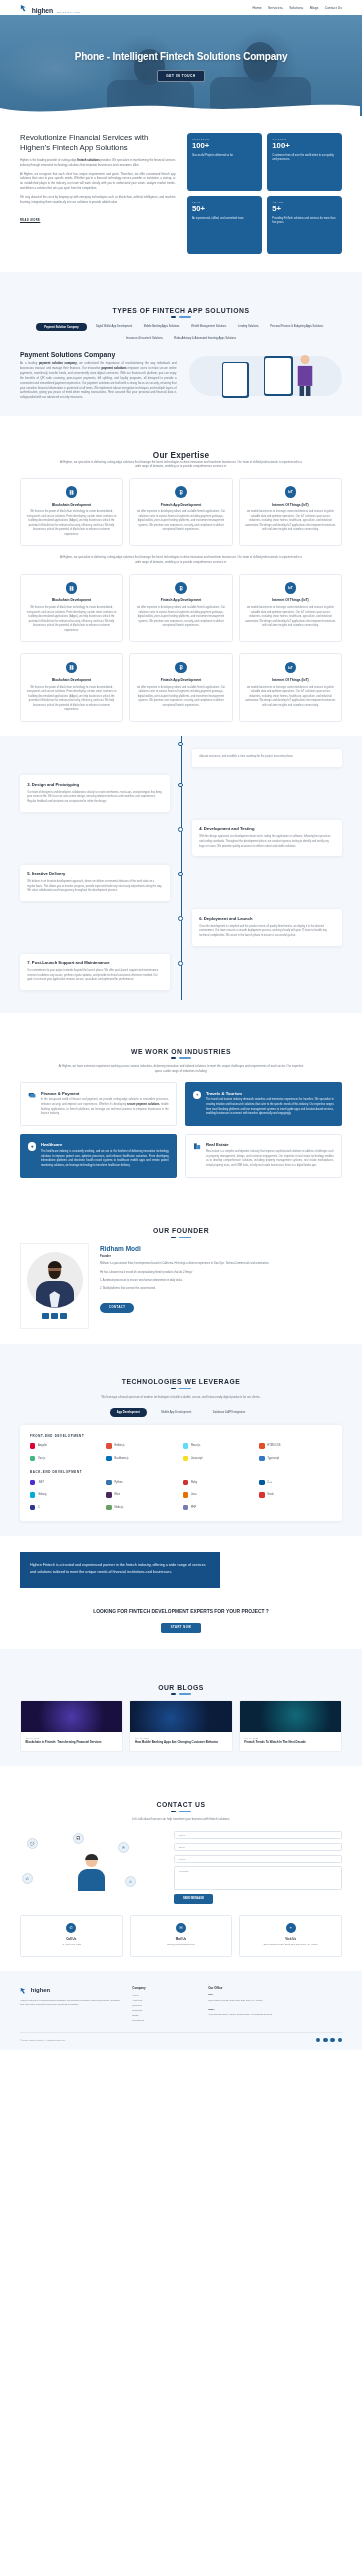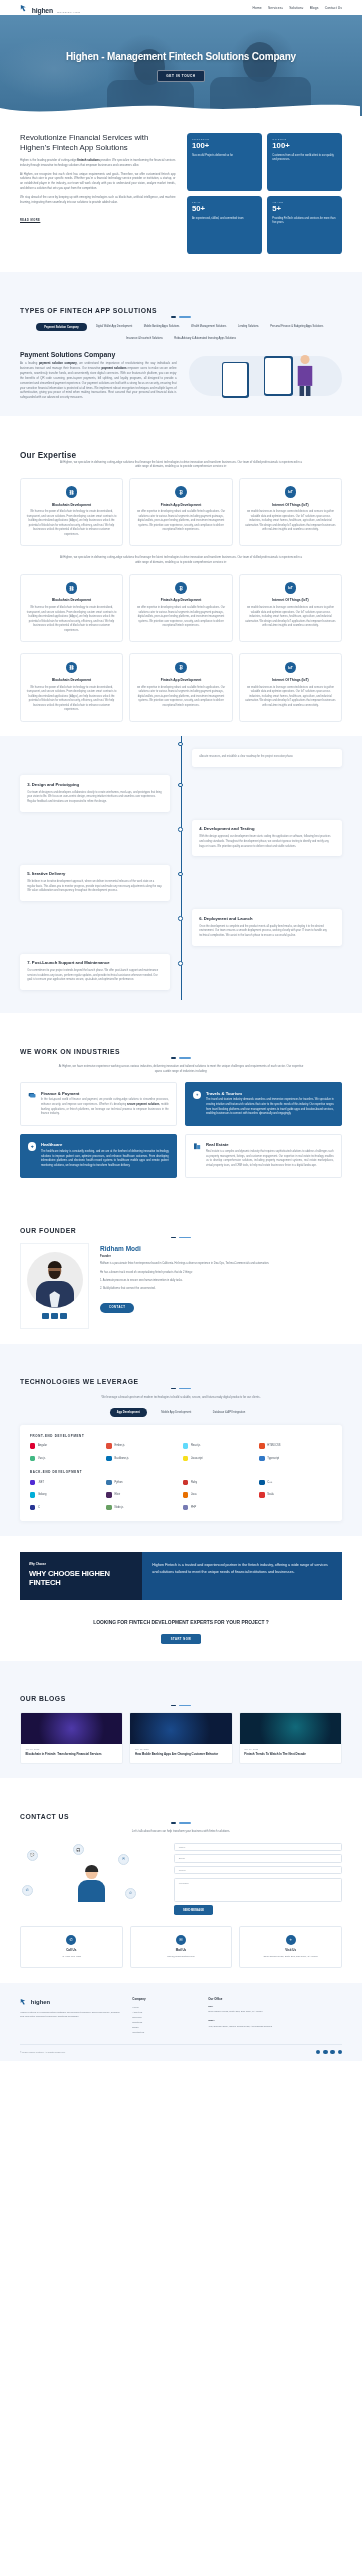--- a/index.html
+++ b/index.html
@@ -51,21 +51,21 @@
   }
   .hero-btn {
     margin-top: 2.7px; background: #142d4c; color: #fff; border: 0.9px solid rgba(255,255,255,.45);
     font-size: 3.1px; font-weight: 700; letter-spacing: 0.6px; padding: 2.7px 8.2px; border-radius: 1.8px;
   }
   .hero-wave { position: absolute; left: 0; right: 0; bottom: -0.9px; height: 18px; z-index: 4; }
 
   
   .sec { padding: 14.5px 20px; }
   .sec.alt { background: #f4f7fc; }
-  .sec-title { font-size: 8.2px; font-weight: 700; text-align: left; color: #1f2733; letter-spacing: 0.2px; margin-top: 20px; }
+  .sec-title { font-size: 8.2px; font-weight: 700; text-align: center; color: #1f2733; letter-spacing: 0.2px; margin-top: 20px; }
   .sec-title.sm { font-size: 6.8px; letter-spacing: 0.5px; }
   .dashes { display: flex; gap: 2.7px; justify-content: center; margin: 2.7px 0 5.4px; }
   .dashes i { display: block; height: 1.3px; background: #163a5f; width: 5.4px; border-radius: 1.8px; }
   .dashes i:last-child { width: 12.7px; background: #5b9bd5; }
   .sec-sub {
     font-size: 2.8px; line-height: 1.7; color: #707a85; text-align: center;
     max-width: 245px; margin: 0 auto 9px;
   }
 
   
@@ -265,21 +265,21 @@
 
   <div class="hero">
     <div class="hero-photo">
       <span class="hero-head" style="left:134px;top:34px;width:31px;height:36px;"></span>
       <span class="hero-body" style="left:107px;top:65px;width:87px;height:41px;"></span>
       <span class="hero-head" style="left:243px;top:27px;width:34px;height:40px;"></span>
       <span class="hero-body" style="left:210px;top:62px;width:101px;height:43px;"></span>
     </div>
     <div class="hero-tint"></div>
     <div class="hero-inner">
-      <div class="hero-title">Highen - Management Fintech Solutions Company</div>
+      <div class="hero-title">Phone - Intelligent Fintech Solutions Company</div>
       <button class="hero-btn">GET IN TOUCH</button>
     </div>
     <svg class="hero-wave" viewBox="0 0 400 20" preserveAspectRatio="none">
       <path d="M0 10 C 60 22, 120 2, 200 9 C 280 16, 340 2, 400 8 L400 20 L0 20 Z" fill="#ffffff"></path>
     </svg>
   </div>
 
   <div class="intro">
     <div class="intro-left">
       <div class="intro-h">Revolutionize Financial Services with Highen's Fintech App Solutions</div>
@@ -635,24 +635,20 @@
         <div class="tech-item">
             <span class="tech-ico" style="background:#777bb3"></span>
             <span class="tech-name">PHP</span>
           </div>
       </div>
     </div>
   </div>
 
   <div style="padding:16.3px 0 5.4px;background:#fff">
     <div class="why">
-      <div class="why-l">
-        <div class="why-kicker">Why Choose</div>
-        <div class="why-h">WHY CHOOSE HIGHEN FINTECH</div>
-      </div>
       <div class="why-r">
         <div class="why-p">Highen Fintech is a trusted and experienced partner in the fintech industry, offering a wide range of services and solutions tailored to meet the unique needs of financial institutions and businesses.</div>
       </div>
     </div>
   </div>
 
   <div class="cta">
     <div class="cta-h">LOOKING FOR FINTECH DEVELOPMENT EXPERTS FOR YOUR PROJECT ?</div>
     <button class="cta-btn">START NOW</button>
   </div>

